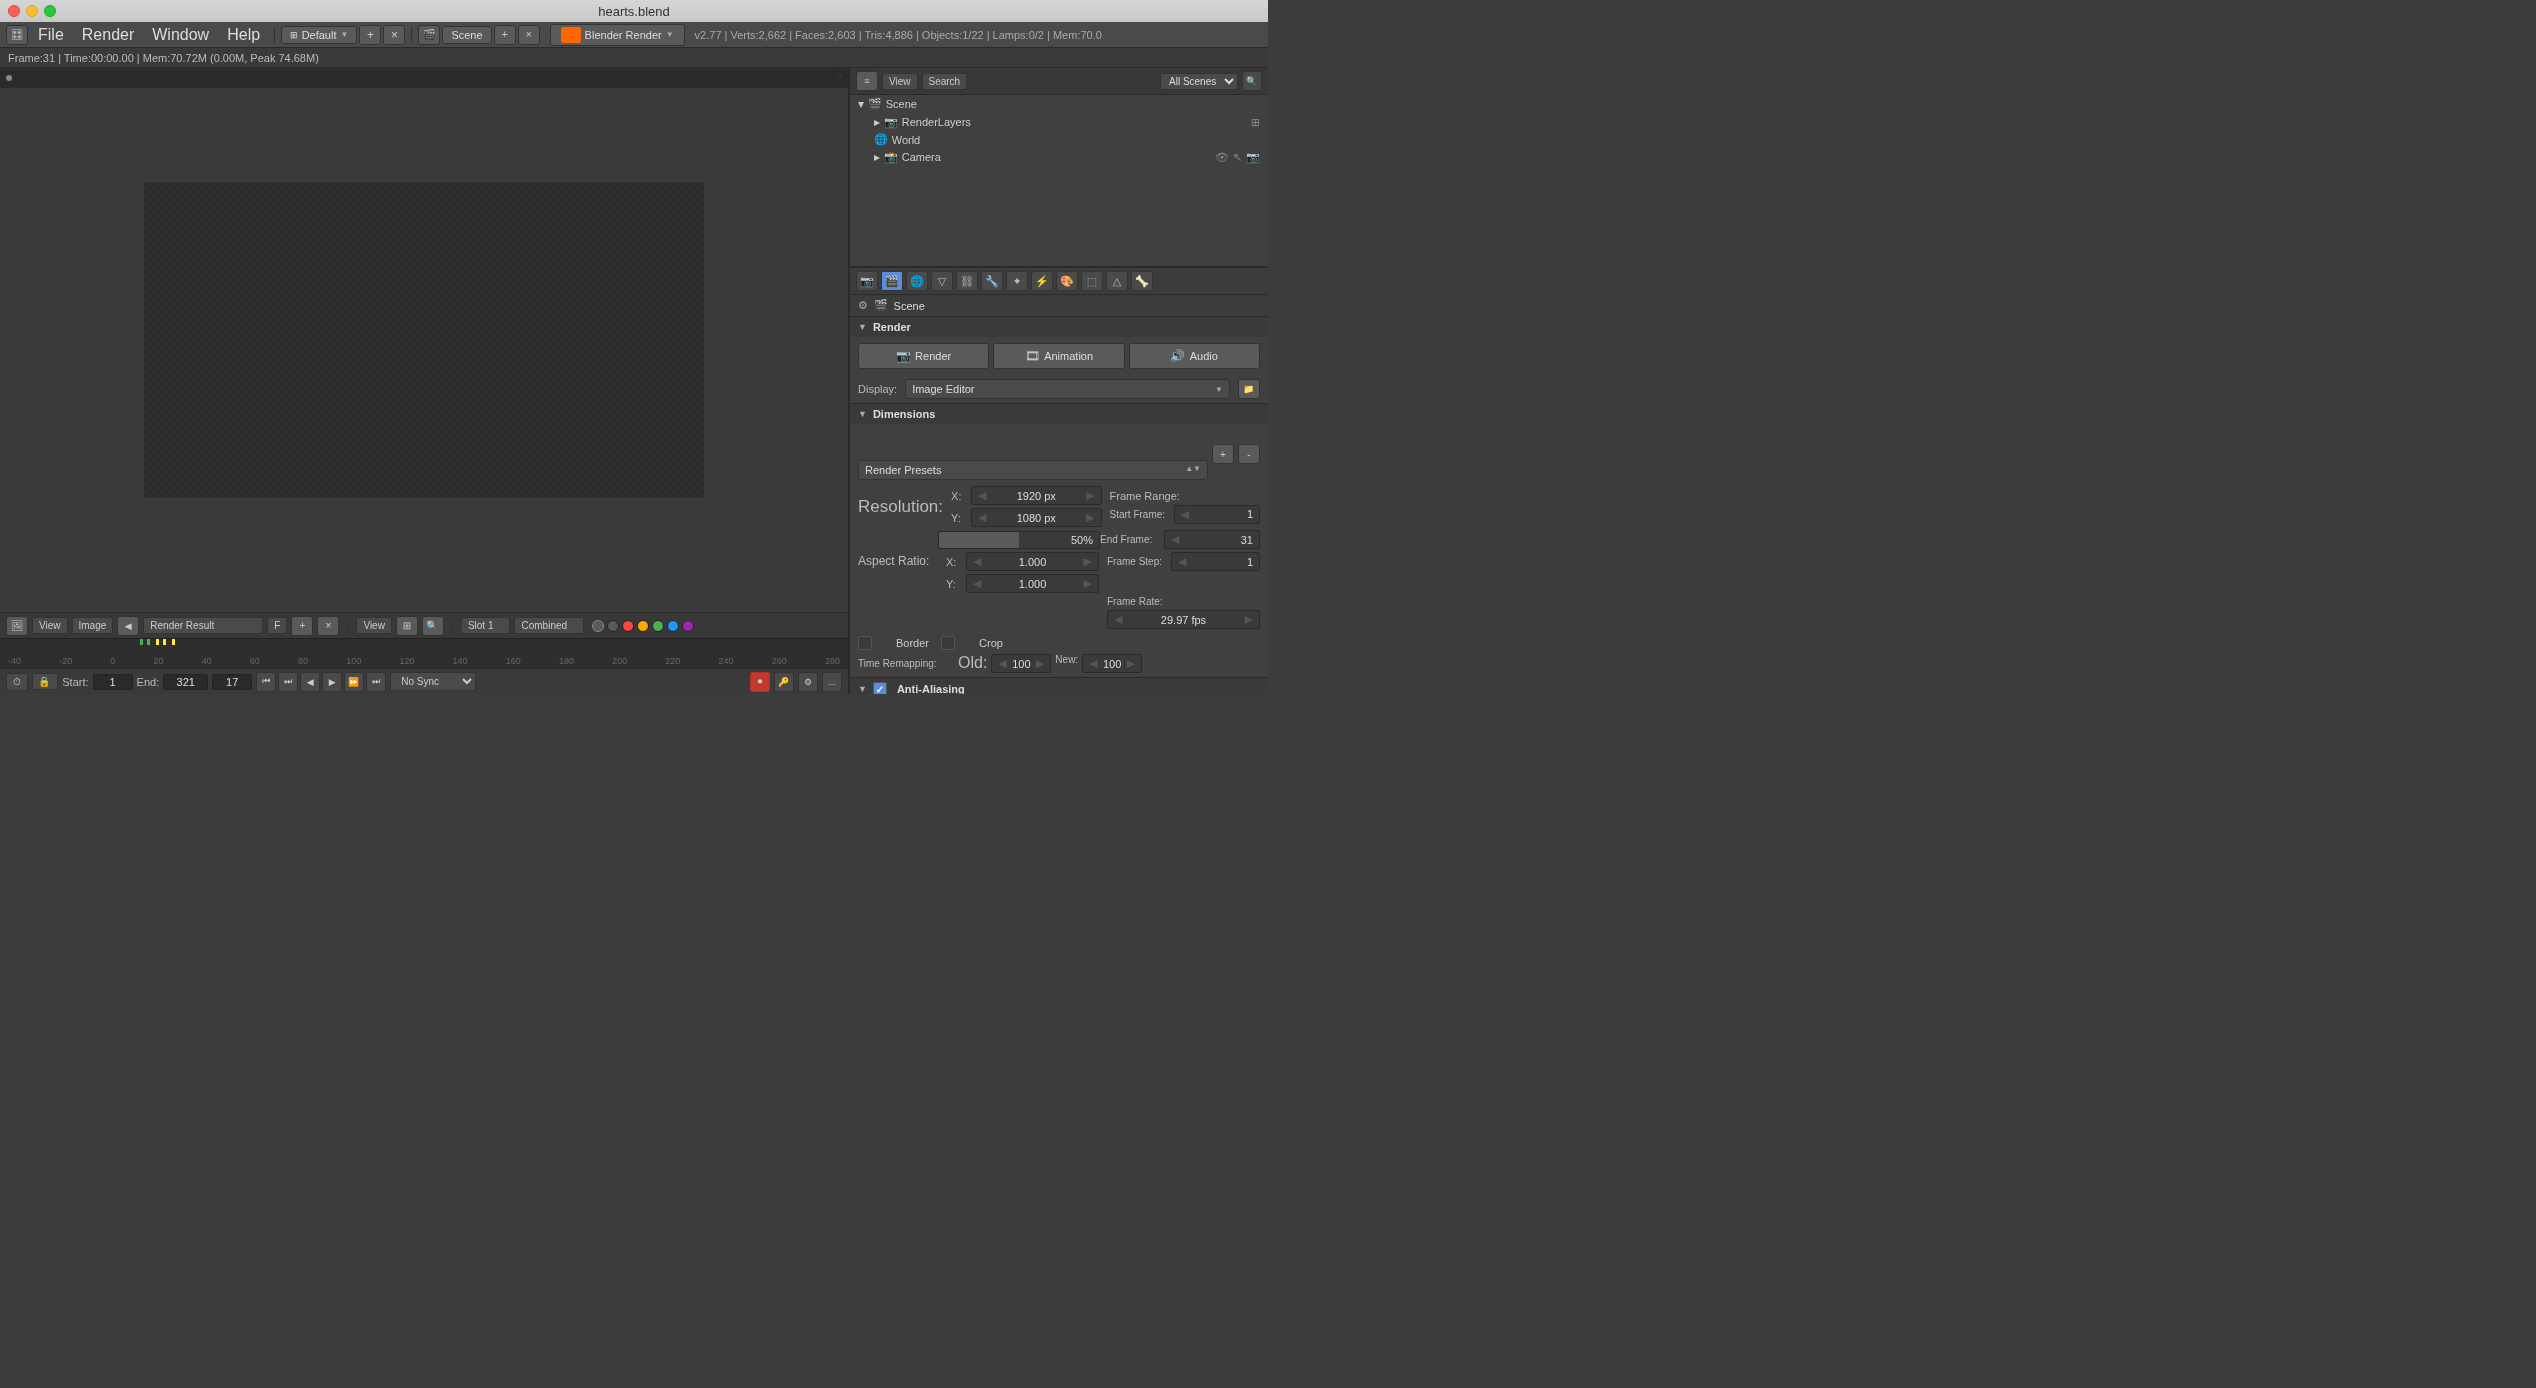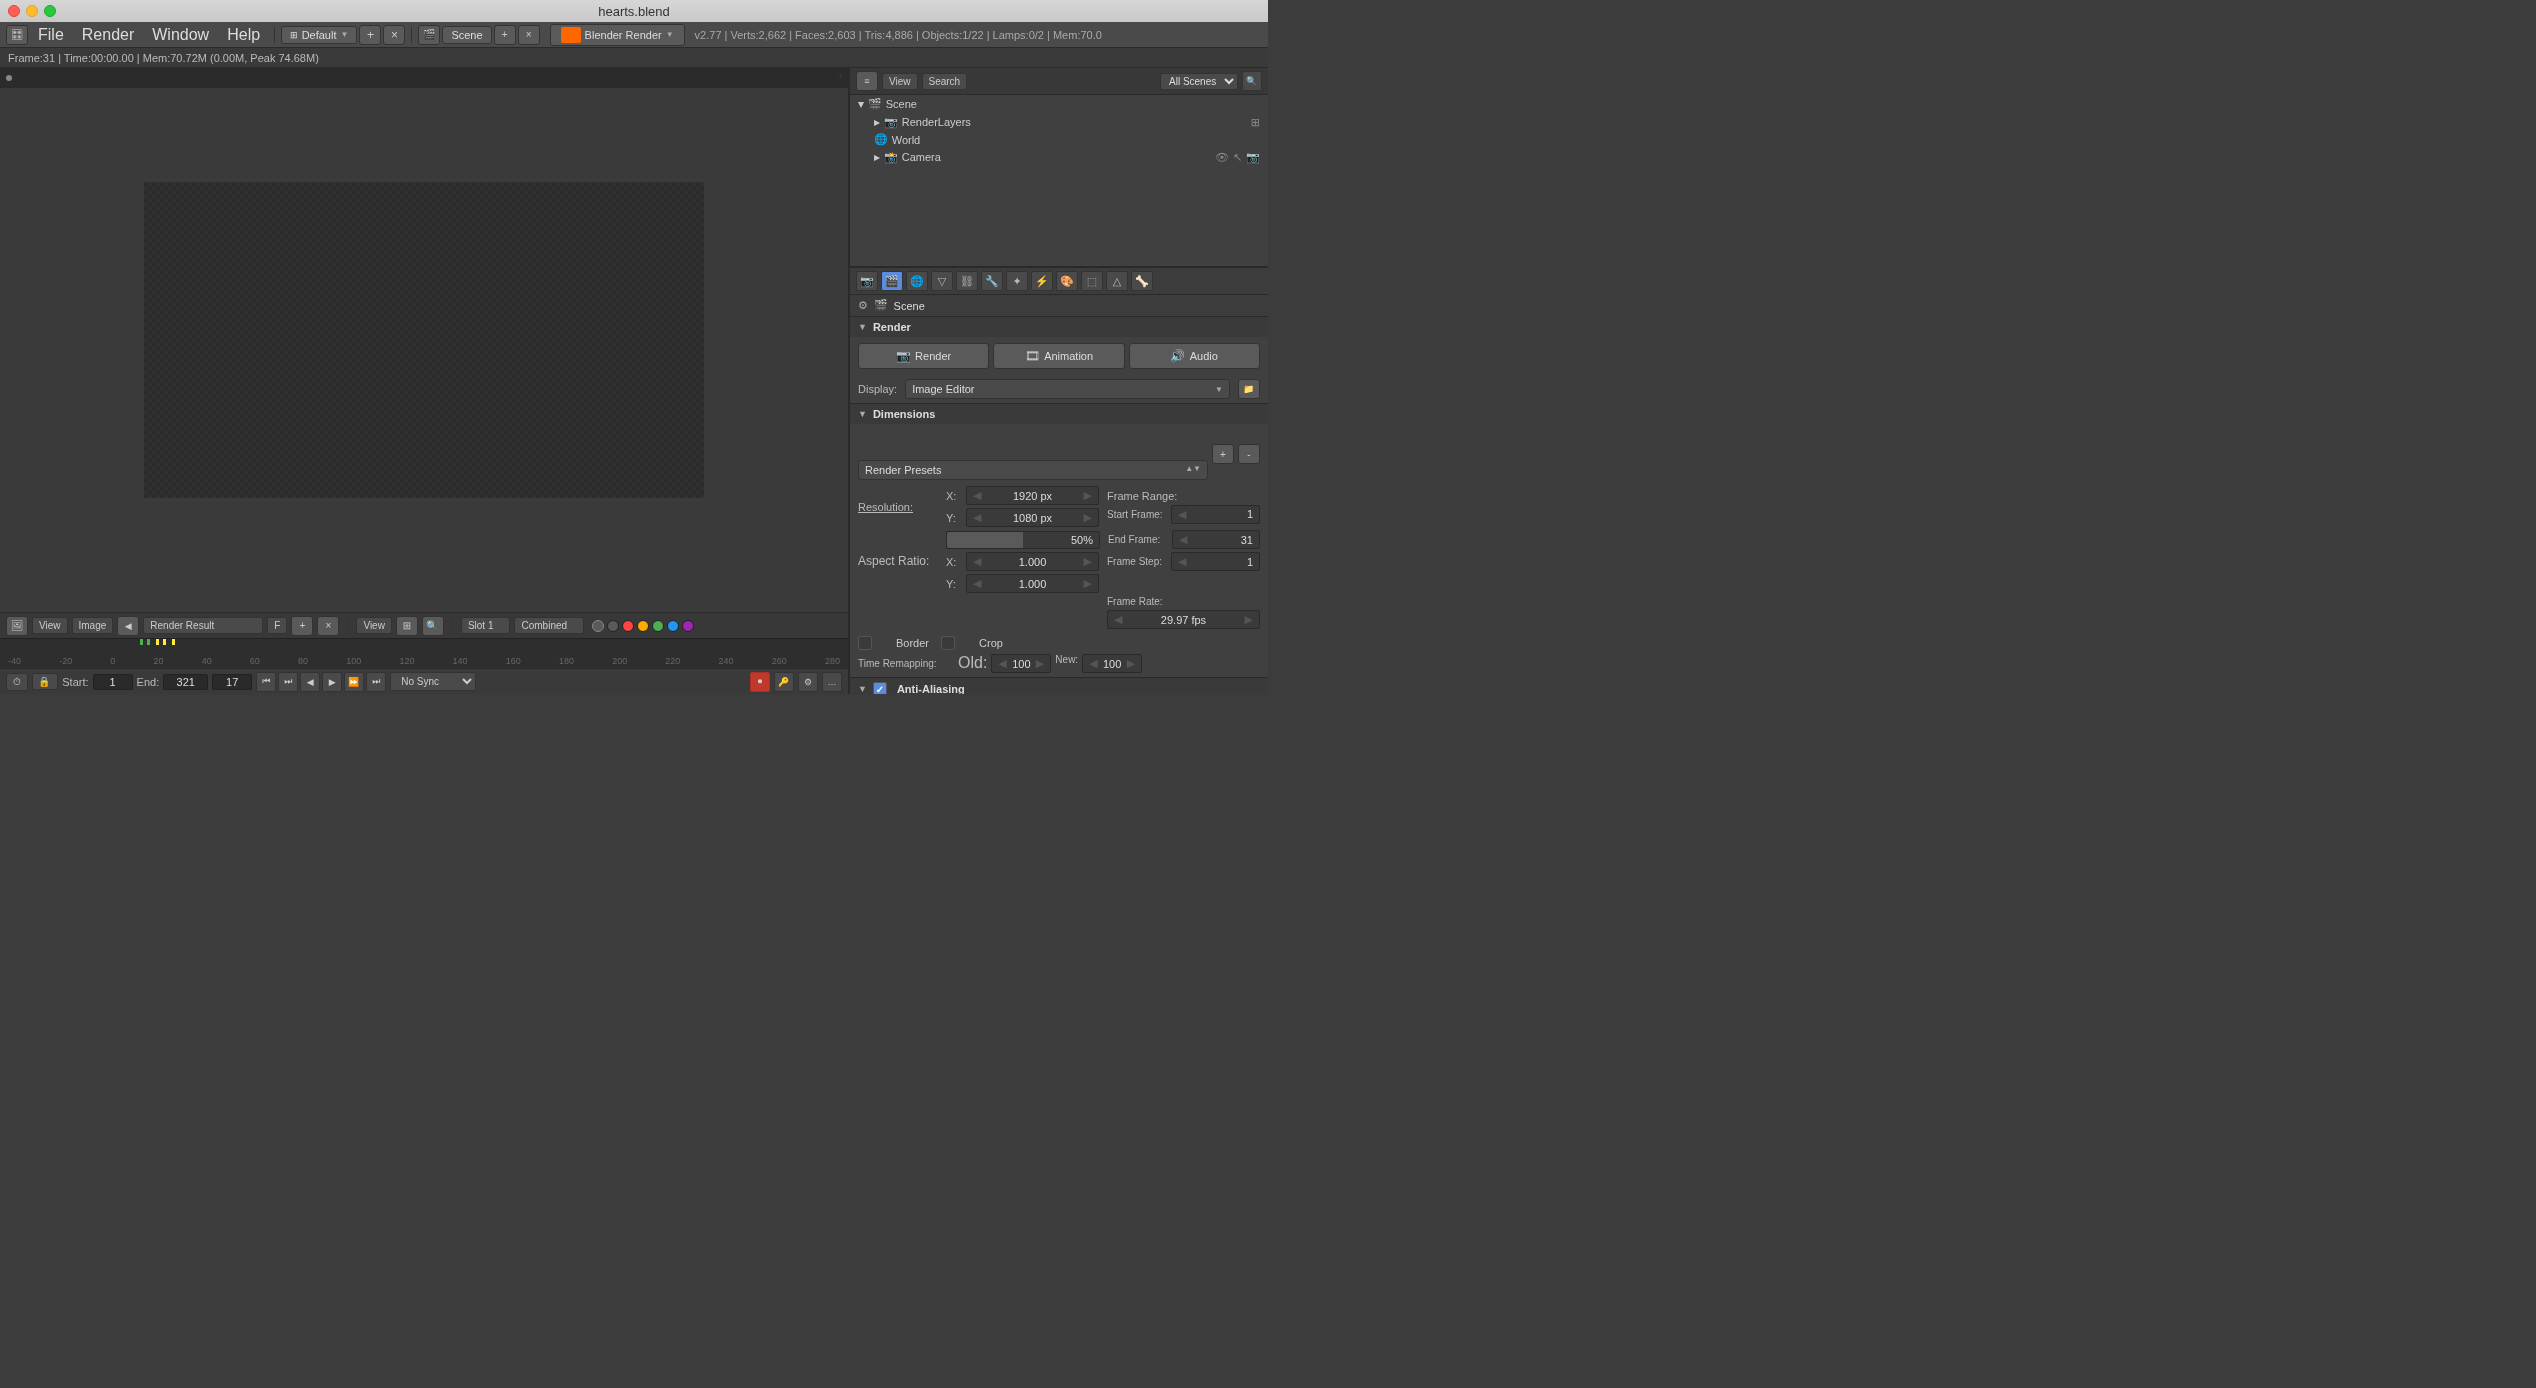--- a/index.html
+++ b/index.html
@@ -726,21 +726,21 @@
           <div style="flex:1; background:#4a4a4a; border:1px solid #333; border-radius:3px; padding:3px 6px; font-size:11px; color:#ddd; display:flex; justify-content:space-between; cursor:pointer;margin-top:32px;">
             <span>Render Presets</span>
             <span style="font-size:8px; color:#aaa;">▲▼</span>
           </div>
           <div class="menu-icon-btn">+</div>
           <div class="menu-icon-btn">-</div>
         </div>
 
         <div style="padding:2px 8px 0;">
           <div style="display:flex; gap:8px; align-items:center; margin-bottom:3px;">
-            <span style="font-size:11px; color:#bbb; min-width:80px;text-decoration:underline;">Resolution:</span>
+            <span style="font-size:17px; color:#bbb; min-width:80px;">Resolution:</span>
             <div style="display:flex; flex-direction:column; gap:3px; flex:1;">
               <div style="display:flex; align-items:center; gap:4px;">
                 <span style="font-size:11px; color:#bbb; width:16px;">X:</span>
                 <div class="num-field" style="flex:1;">
                   <span class="arrow-l">◀</span>
                   <span>1920 px</span>
                   <span class="arrow-r">▶</span>
                 </div>
               </div>
               <div style="display:flex; align-items:center; gap:4px;">
@@ -759,21 +759,21 @@
               <div style="display:flex; align-items:center; gap:4px;">
                 <span style="font-size:10px; color:#bbb; min-width:60px;">Start Frame:</span>
                 <div class="num-field" style="flex:1;">
                   <span class="arrow-l">◀</span>
                   <span>1</span>
                 </div>
               </div>
             </div>
           </div>
 
-          <div style="display:flex; gap:8px; align-items:center; margin-bottom:3px;">
+          <div style="display:flex; align-items:center; margin-bottom:3px;">
             <div style="min-width:80px;"></div>
             <div class="percent-bar" style="flex:1;">
               <div class="percent-fill"></div>
               <span class="percent-label">50%</span>
             </div>
             <div style="display:flex; flex-direction:column; gap:3px; flex:1;">
               <div style="display:flex; align-items:center; gap:4px;">
                 <span style="font-size:10px; color:#bbb; min-width:60px;">End Frame:</span>
                 <div class="num-field" style="flex:1;">
                   <span class="arrow-l">◀</span>

